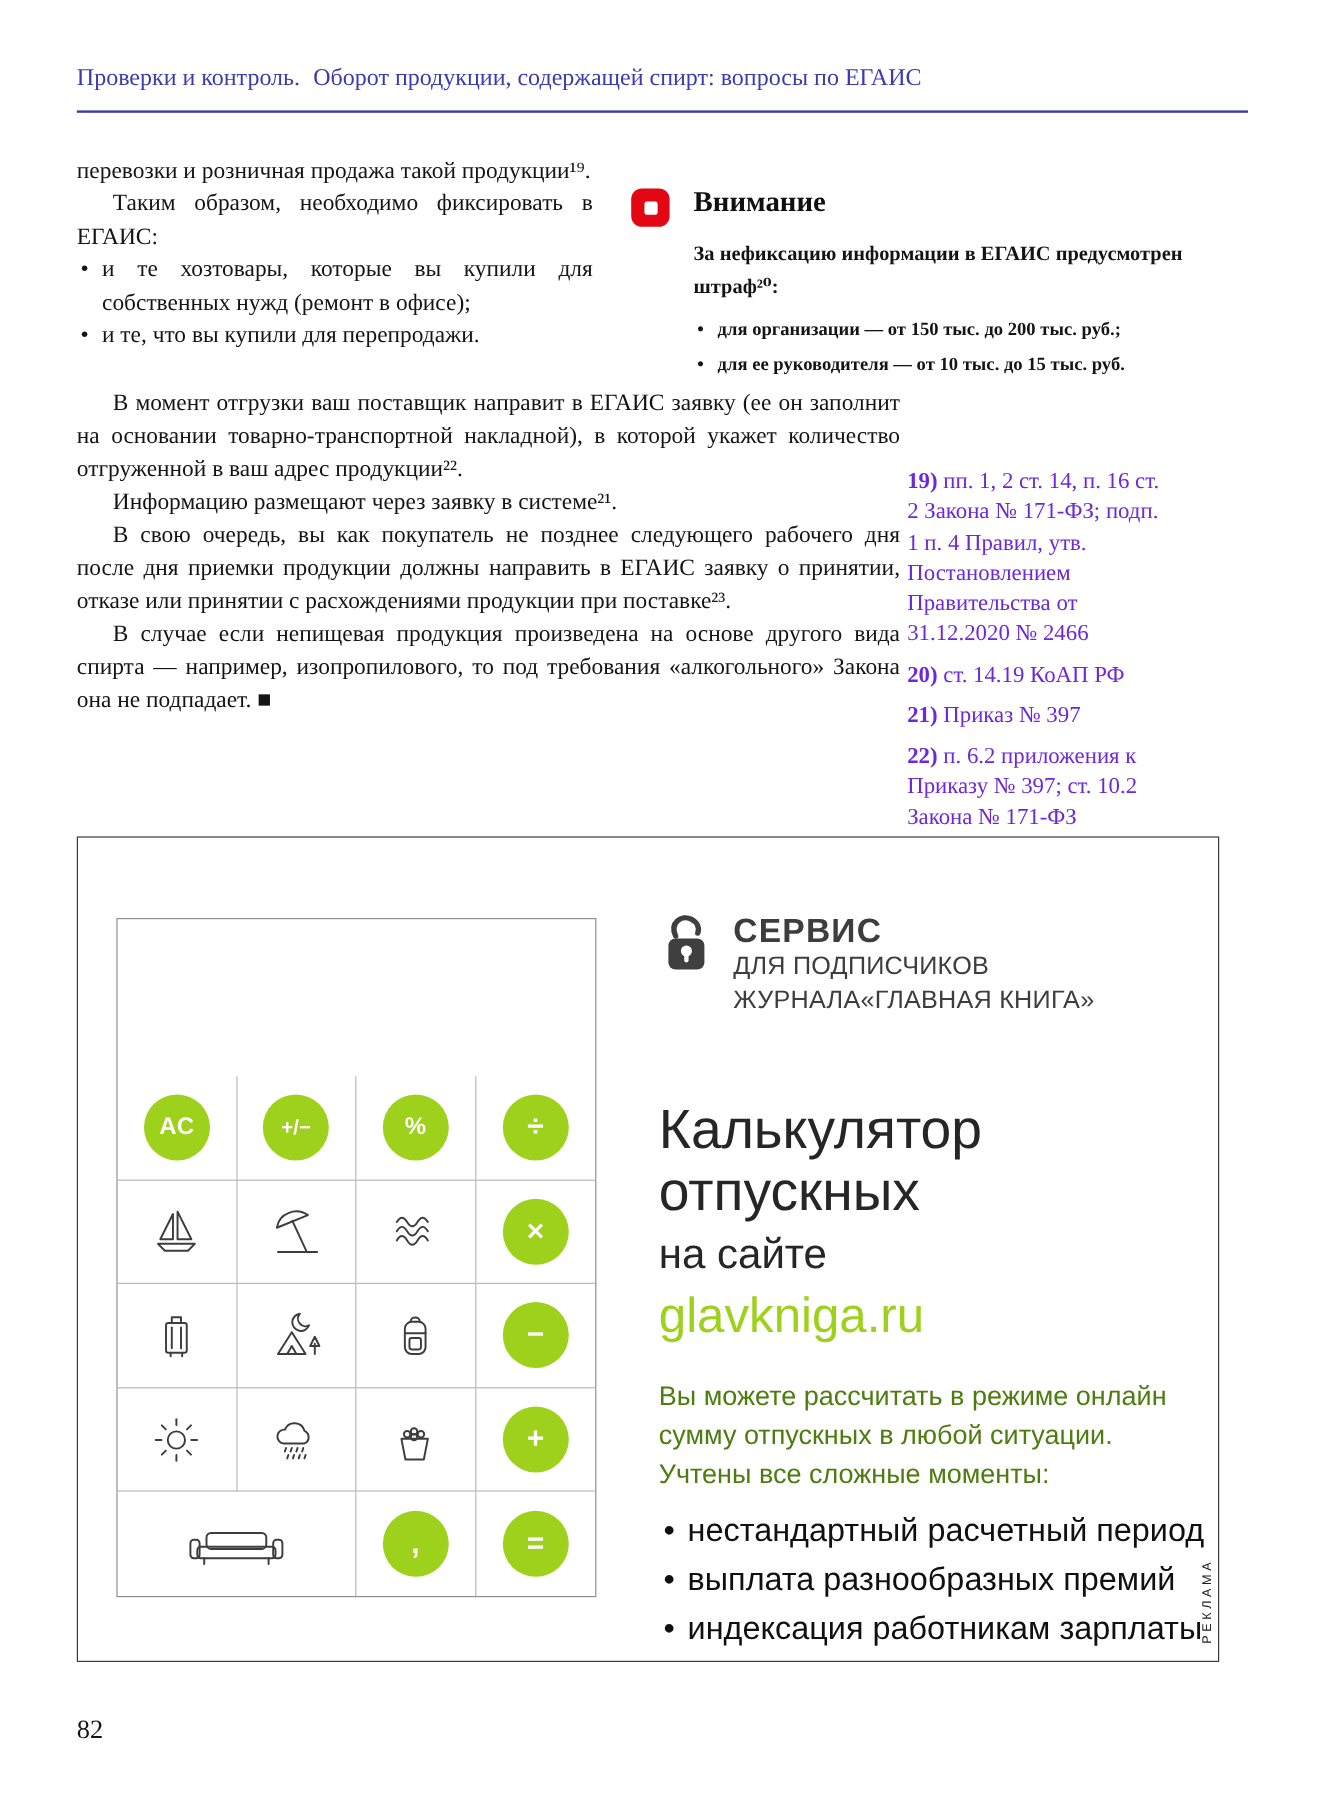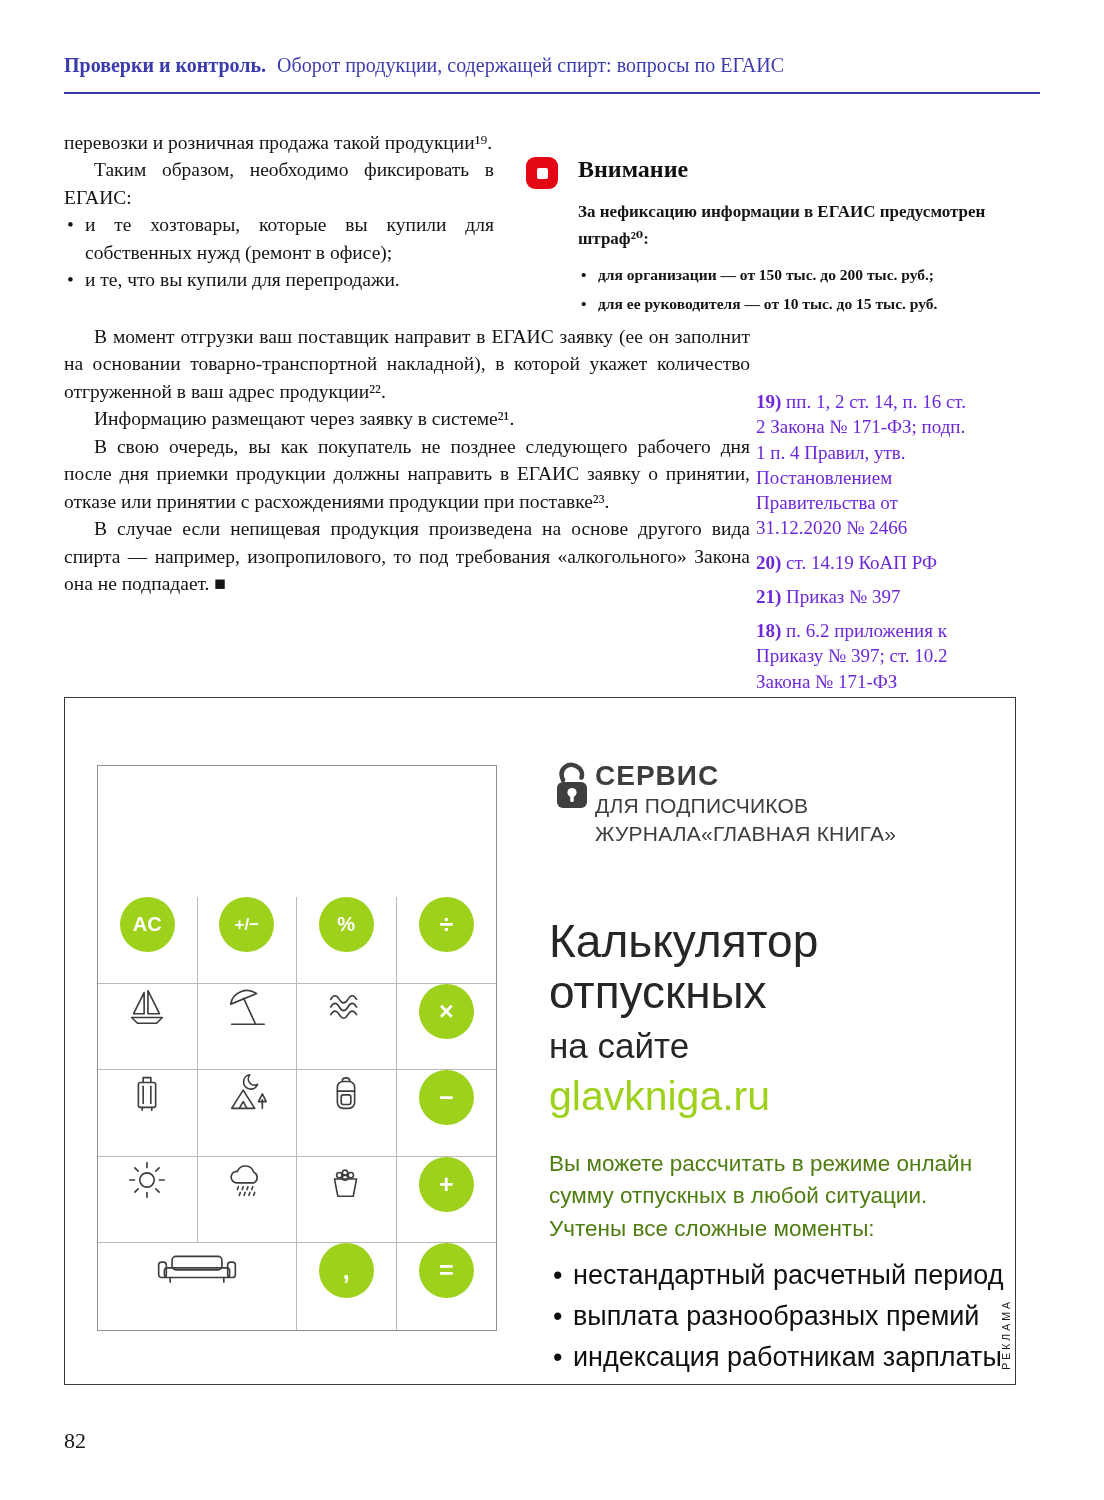--- a/index.html
+++ b/index.html
@@ -1,21 +1,21 @@
 <!DOCTYPE html>
 <html><head>
 <meta charset="utf-8">
 <style>
   html,body { margin:0; padding:0; background:#fff; }
   .page { position:relative; width:1104px; height:1500px; background:#ffffff;
           font-family:"Liberation Serif","DejaVu Serif",serif; color:#141414; overflow:hidden; }
 
   
   .kicker { position:absolute; left:64px; top:54px; font-size:20px; color:#3c3bad; white-space:nowrap; }
-  .kicker-bold { font-weight:700; }
+  .kicker-bold { font-weight:400; }
   .kicker-rest { font-weight:400; margin-left:6px; }
   .rule { position:absolute; left:64px; top:92px; width:976px; height:2px; background:#3c3bad; }
 
   
   .col1 { position:absolute; left:64px; top:129px; width:430px; font-size:19.5px; line-height:1.41; text-align:justify; }
   .wide { position:absolute; left:64px; top:323px; width:686px; font-size:19.5px; line-height:1.41; text-align:justify; }
   .col1 p, .wide p { margin:0; }
   .indent { text-indent:30px; }
   ul.plain { list-style:none; margin:0; padding:0; }
   li.bullet { position:relative; padding-left:21px; text-align:justify; }
@@ -38,35 +38,35 @@
   
   .ad { position:absolute; left:64px; top:697px; width:950px; height:686px; border:1px solid #3a3a3a; background:#fff; }
 
   .calc { position:absolute; left:32px; top:67px; width:400px; height:566px; border:1px solid #8f8f8f; box-sizing:border-box; background:#fff; }
   .calc-display { position:absolute; left:0; right:0; top:0; height:131px; background:#efeaf8; border-bottom:1px solid #b5b5b5;
                   box-sizing:border-box; font-family:"DejaVu Sans Mono",monospace; font-style:italic; font-weight:700;
                   font-size:56px; letter-spacing:3px; color:#93d500; text-align:right; line-height:126px; padding-right:22px;
                   transform:skewX(0deg); }
   .calc-grid { position:absolute; left:0; right:0; top:131px; bottom:0; display:grid;
                grid-template-columns:repeat(4,1fr); grid-template-rows:repeat(5,1fr); }
-  .cell { display:flex; align-items:flex-start; justify-content:center;
+  .cell { display:flex; align-items:center; justify-content:center;
           border-right:1px solid #b9b9b9; border-bottom:1px solid #b9b9b9; }
   .cell.no-r { border-right:none; }
   .cell.no-b { border-bottom:none; }
   .cell.span2 { grid-column:span 2; }
   .btn { width:55px; height:55px; border-radius:50%; background:#9ed11c; color:#fff;
          display:flex; align-items:center; justify-content:center;
          font-family:"Liberation Sans",sans-serif; font-weight:700; font-size:25px; }
   .btn.f17 { font-size:17px; }
   .btn.f20 { font-size:20px; }
   .icon svg { display:block; }
 
   
   .ad-right { position:absolute; left:484px; top:64px; width:455px; font-family:"Liberation Sans",sans-serif; color:#262626; }
-  .service { display:flex; align-items:flex-start; }
+  .service { display:flex; gap:16px; align-items:flex-start; }
   .service-title { font-size:28px; font-weight:700; color:#3d3d3d; letter-spacing:1px; line-height:1.0; }
   .service-line { font-size:21px; color:#3d3d3d; margin-top:4px; letter-spacing:0.2px; }
   .headline { margin-top:70px; font-size:46px; line-height:1.1; color:#262626; }
   .subline { font-size:35px; color:#262626; margin-top:9px; }
   .site { font-size:41px; color:#9ed11c; margin-top:7px; }
   .ad-body { margin:28px 0 0; font-size:22.5px; line-height:1.43; color:#4d7c0f; width:432px; }
   .ad-bullets { margin:10px 0 0; padding:0; list-style:none; }
   .ad-bullets li { position:relative; padding-left:24px; font-size:27px; line-height:1.53; color:#101010; }
   .ad-bullets li::before { content:"\2022"; position:absolute; left:4px; }
 
@@ -111,21 +111,21 @@
     <p class="indent">В момент отгрузки ваш поставщик направит в ЕГАИС заявку (ее он заполнит на основании товарно-транспортной накладной), в которой укажет количество отгруженной в ваш адрес продукции²².</p>
     <p class="indent">Информацию размещают через заявку в системе²¹.</p>
     <p class="indent">В свою очередь, вы как покупатель не позднее следующего рабочего дня после дня приемки продукции должны направить в ЕГАИС заявку о принятии, отказе или принятии с расхождениями продукции при поставке²³.</p>
     <p class="indent">В случае если непищевая продукция произведена на основе другого вида спирта — например, изопропилового, то под требования «алкогольного» Закона она не подпадает. ■</p>
   </section>
 
   <aside class="footnotes">
     <p class="fn"><b>19)</b> <span>пп. 1, 2 ст. 14, п. 16 ст. 2 Закона № 171-ФЗ; подп. 1 п. 4 Правил, утв. Постановлением Правительства от 31.12.2020 № 2466</span></p>
     <p class="fn"><b>20)</b> <span>ст. 14.19 КоАП РФ</span></p>
     <p class="fn"><b>21)</b> <span>Приказ № 397</span></p>
-    <p class="fn"><b>18)</b> <span>п. 6.2 приложения к Приказу № 397; ст. 10.2 Закона № 171-ФЗ</span></p>
+    <p class="fn"><b>22)</b> <span>п. 6.2 приложения к Приказу № 397; ст. 10.2 Закона № 171-ФЗ</span></p>
     <p class="fn"><b>23)</b> <span>п. 11.2 приложения к Приказу № 397</span></p>
   </aside>
 
   <section class="ad">
 
     <div class="calc">
       <div class="calc-grid">
         <div class="cell">
             <span class="btn f20">AC</span>
           </div>

